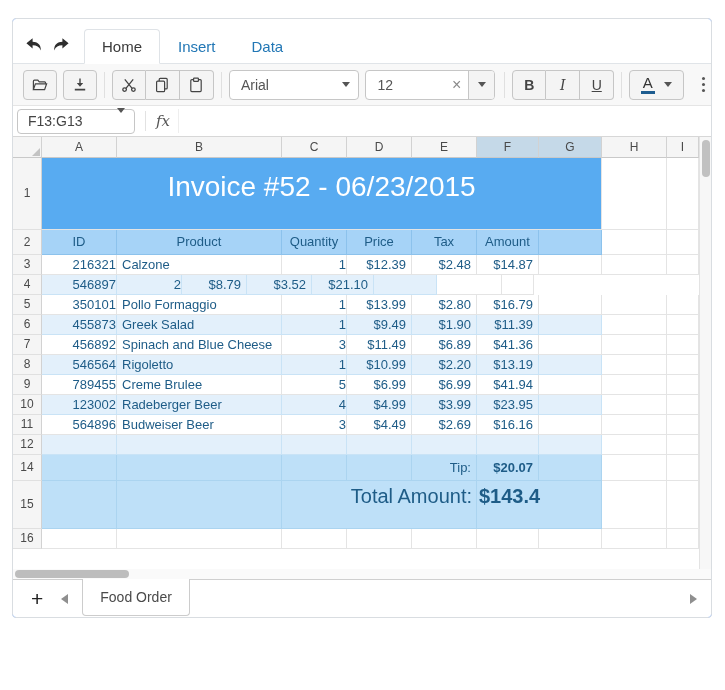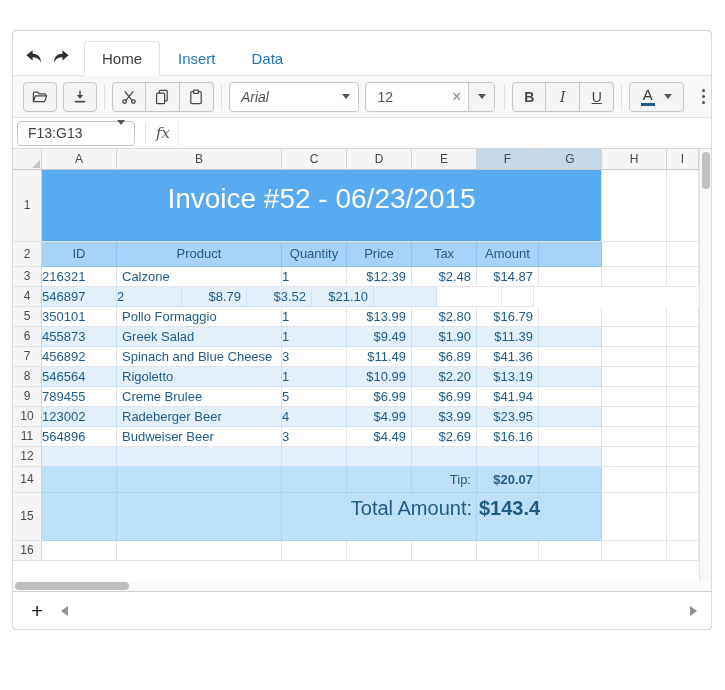--- a/index.html
+++ b/index.html
@@ -1,19 +1,19 @@
 <!DOCTYPE html>
 <html style="--titlebg: #58abf1; --titletext: #ffffff; --theadbg: #a6d3f7; --band: #e3f0fb; --sumbg: #bee0f8; --celltext: #1e5c87; --selhdr: #c5d9e8; --link: #2277b5; --accent: #1d5c8f;"><head>
 <meta charset="utf-8">
 <style>
   * { box-sizing: border-box; margin: 0; padding: 0; }
   html,body { width:725px; height:690px; background:#fff; overflow:hidden;
               font-family:"Liberation Sans", sans-serif; }
   #spreadsheet-window {
-    position:absolute; left:12px; top:30px; width:700px; height:600px;
+    position:absolute; left:12px; top:18px; width:700px; height:600px;
     background:#3b82f6; border:1px solid #d9dde1; border-radius:4px; overflow:hidden;
   }
   
   .tabstrip { height:45px; display:flex; align-items:flex-end;
               border-bottom:1px solid #e0e4e8; padding-left:12px; background:#fff; }
   .histbtns { display:flex; align-items:center; gap:9px; margin:0 14px 10px 0; }
   .histbtn { width:18px; height:16px; cursor:pointer; }
   .tab { padding:8px 17px; font-size:15px; color:var(--link); cursor:pointer;
          margin-bottom:-1px; border:1px solid transparent; border-radius:4px 4px 0 0; }
   .tab.active { background:#fff; border-color:#dfe3e7; border-bottom-color:#fff; color:#3a3a3a; }
@@ -23,21 +23,21 @@
   .tbtn { height:30px; min-width:34px; background:#f4f4f4; border:1px solid #c6c6c6;
           border-radius:4px; display:flex; align-items:center; justify-content:center;
           margin-right:6px; cursor:pointer; color:#444; }
   .grp { display:flex; margin-right:6px; }
   .grp .tbtn { margin-right:0; border-radius:0; border-left-width:0; }
   .grp .tbtn:first-child { border-radius:4px 0 0 4px; border-left-width:1px; }
   .grp .tbtn:last-child { border-radius:0 4px 4px 0; }
   .tsep { width:1px; height:26px; background:#e0e0e0; margin:0 7px 0 1px; }
   .combo { height:30px; background:#fff; border:1px solid #c6c6c6; border-radius:4px;
            display:flex; align-items:center; font-size:14px; color:#555; cursor:pointer; }
-  .fontbox { width:134px; padding:0 8px 0 11px; margin-right:6px;font-style:italic; }
+  .fontbox { width:134px; padding:0 8px 0 11px; margin-right:6px; }
   .fontbox .lbl { flex:1; }
   .sizebox { width:134px; margin-right:8px; padding:0; }
   .sizebox .lbl { flex:1; padding-left:11px; }
   .clear-x { color:#8a8a8a; font-size:16px; padding:0 7px; cursor:pointer; }
   .caretbtn { width:26px; align-self:stretch; background:#f4f4f4; border-left:1px solid #c6c6c6;
               border-radius:0 3px 3px 0; display:flex; align-items:center; justify-content:center; }
   .caret { width:0; height:0; border-left:4px solid transparent; border-right:4px solid transparent;
            border-top:5px solid #555; }
   .bbtn { font-weight:bold; font-size:14px; }
   .ibtn { font-style:italic; font-family:"DejaVu Serif", serif; font-size:14px; }
@@ -73,21 +73,21 @@
         font-size:12px; color:#4a4a4a; text-align:center; cursor:pointer; }
   .c { border-right:1px solid #e4e4e4; border-bottom:1px solid #e4e4e4; font-size:13px;
        color:var(--celltext); white-space:nowrap; overflow:hidden; cursor:cell; background:#fff; }
   .c.band { background:var(--band); border-color:#c9e3f6; }
   .c.thead { background:var(--theadbg); border-color:#8cc2ec; text-align:center; }
   .c.sum { background:var(--sumbg); border-color:#abd4f0; }
   .c.title { background:var(--titlebg); color:var(--titletext); font-size:28px;
              display:flex; align-items:flex-end; justify-content:center; padding-bottom:7px;
              border-color:#e4e4e4; overflow:visible; }
   .al { text-align:left; padding-left:5px; }
-  .ac { text-align:left; }
+  .ac { text-align:right; }
   .ar { text-align:right; padding-right:5px; }
   .bold { font-weight:bold; }
   .totlbl { font-size:20px; display:flex; align-items:flex-end; justify-content:flex-end;
             padding:0 4px 8px 0; }
   .totval { font-size:20px; font-weight:bold; display:flex; align-items:flex-end;
             padding:0 0 8px 2px; }
   .vscroll { position:absolute; top:0; right:0; width:12px; height:432px; background:#f7f7f7;
              border-left:1px solid #e3e3e3; }
   .vthumb { position:absolute; top:3px; left:2px; width:8px; height:37px; background:#c1c1c1;
             border-radius:4px; cursor:grab; }
@@ -394,16 +394,17 @@
       </div>
     </div>
 
   <div class="hscrollzone">
     <div class="hthumb"></div>
   </div>
 
   <div class="sheetbar">
     <span class="addsheet">+</span>
     <span class="arrleft"></span>
+    <div class="sheettab">Food Order</div>
     <span class="arrright"></span>
   </div>
 
 </div>
 
 </body></html>

